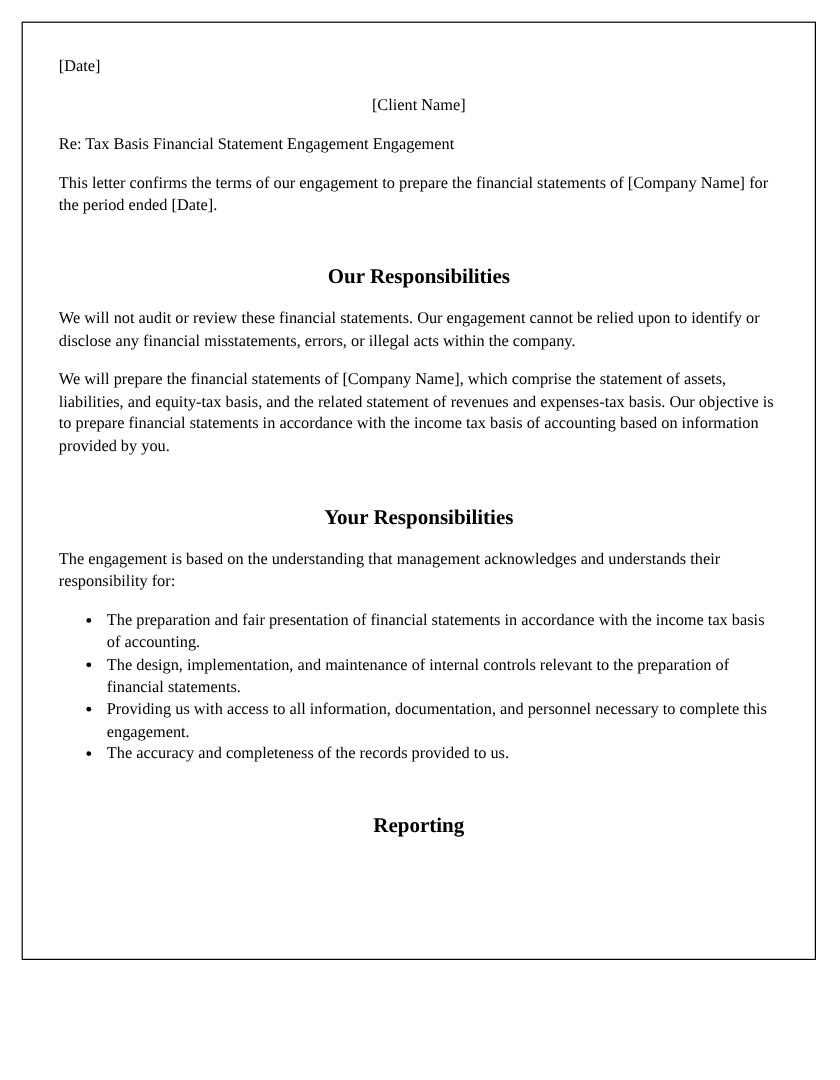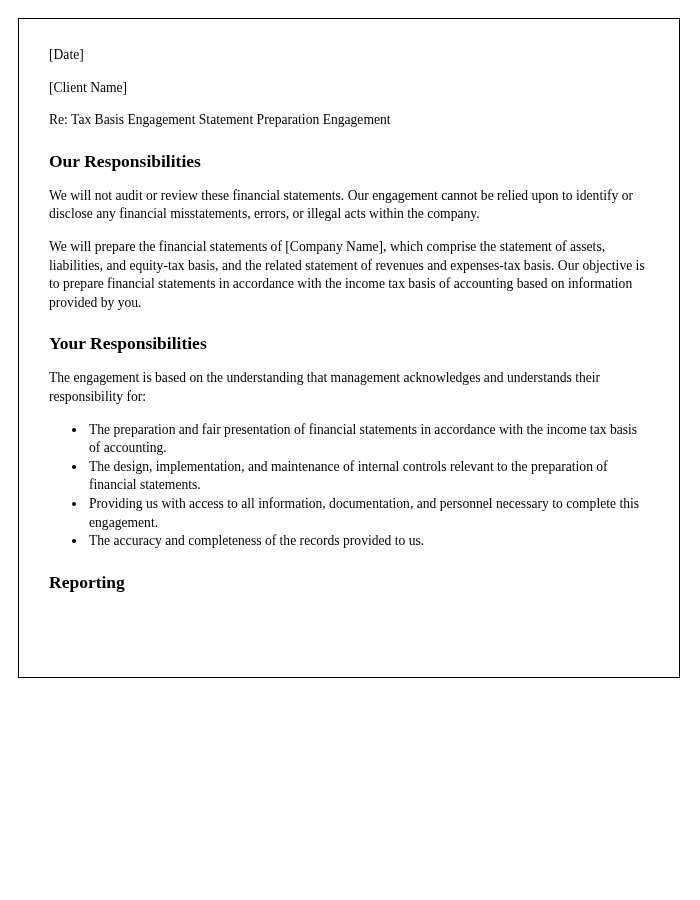--- a/index.html
+++ b/index.html
@@ -12,43 +12,45 @@
       height: 900px;
       position: relative;
       font-family: "Liberation Serif", serif;
       color: #000000;
     }
     .page {
       position: absolute;
       left: 18px;
       top: 18px;
       width: 662px;
-      height: 660px;
+      height: 782px;
       border: 1px solid #000000;
       box-sizing: border-box;
       padding: 27px 30px;
       overflow: hidden;
       background: #ffffff;
     }
     .page p {
       margin: 0 0 14px 0;
       font-size: 13.6px;
       line-height: 18.6px;
     }
     .addr-block {
       margin: 0 0 14px 0;
     }
     .addr-block p {
-      margin: 0;
+      margin: 12px;
+      text-align: center;
     }
     h2 {
       font-size: 17.5px;
       font-weight: bold;
-      margin: 21px 0 15px 0;
+      margin: 39px 0 15px 0;
       line-height: 1.2;
+      text-align: center;
     }
     ul {
       margin: 0 0 14px 0;
       padding-left: 38px;
       font-size: 13.6px;
       line-height: 18.6px;
     }
     li {
       margin: 0;
       padding-left: 2px;
@@ -59,23 +61,24 @@
 <body>
 
 <div class="page">
 
   <p>[Date]</p>
 
   <div class="addr-block">
     <p>[Client Name]</p>
   </div>
 
-  <p>Re: Tax Basis Engagement Statement Preparation Engagement</p>
+  <p>Re: Tax Basis Financial Statement Engagement Engagement</p>
 
 
+  <p>This letter confirms the terms of our engagement to prepare the financial statements of [Company Name] for the period ended [Date].</p>
 
   <h2>Our Responsibilities</h2>
 
   <p>We will not audit or review these financial statements. Our engagement cannot be relied upon to identify or disclose any financial misstatements, errors, or illegal acts within the company.</p>
 
   <p>We will prepare the financial statements of [Company Name], which comprise the statement of assets, liabilities, and equity-tax basis, and the related statement of revenues and expenses-tax basis. Our objective is to prepare financial statements in accordance with the income tax basis of accounting based on information provided by you.</p>
 
   <h2>Your Responsibilities</h2>
 
   <p>The engagement is based on the understanding that management acknowledges and understands their responsibility for:</p>

